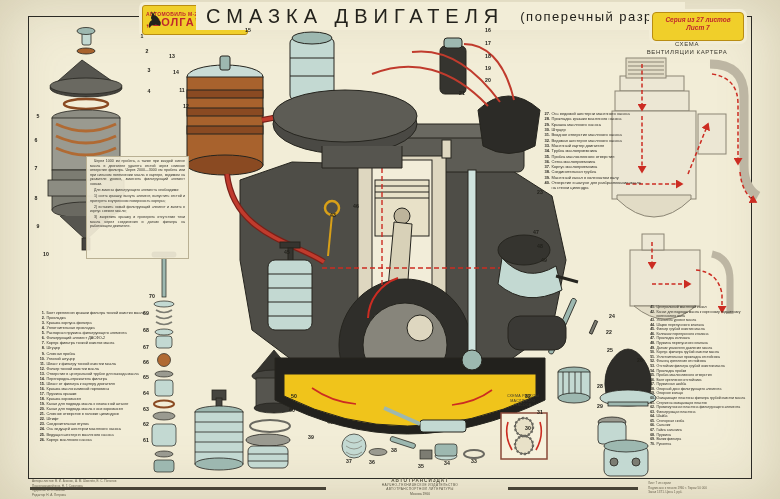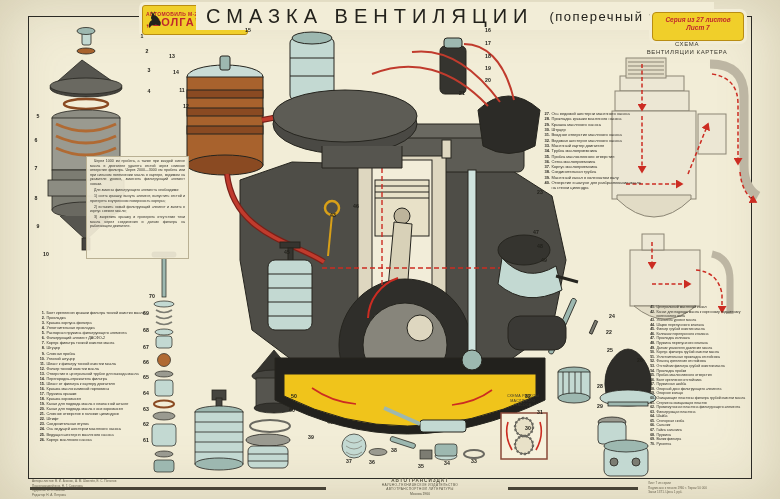--- a/index.html
+++ b/index.html
@@ -294,21 +294,21 @@
     <svg width="16" height="20" viewBox="0 0 16 20">
       <path d="M3,18 Q2,12 6,10 Q4,8 6,5 L5,1 L7,4 L9,1 L8,5 Q12,6 13,10 Q16,12 14,16 Q10,14 8,15 Q5,15 3,18 Z" fill="#23221c"></path>
     </svg>
     <div>
       <div class="l1">АВТОМОБИЛЬ М-21 В</div>
       <div class="l2">„ВОЛГА”</div>
     </div>
   </div>
 
   <div class="abs" id="titlebar">
-    <span id="title">СМАЗКА ВЕНТИЛЯЦИИ</span>
+    <span id="title">СМАЗКА ДВИГАТЕЛЯ</span>
     <span id="subtitle">(поперечный разрез)</span>
   </div>
 
   <div class="abs" id="series">
     <div class="s1">Серия из 27 листов</div>
     <div class="s2">Лист 7</div>
   </div>
 
   <div class="abs" id="vent-title">
     <div>СХЕМА</div>

